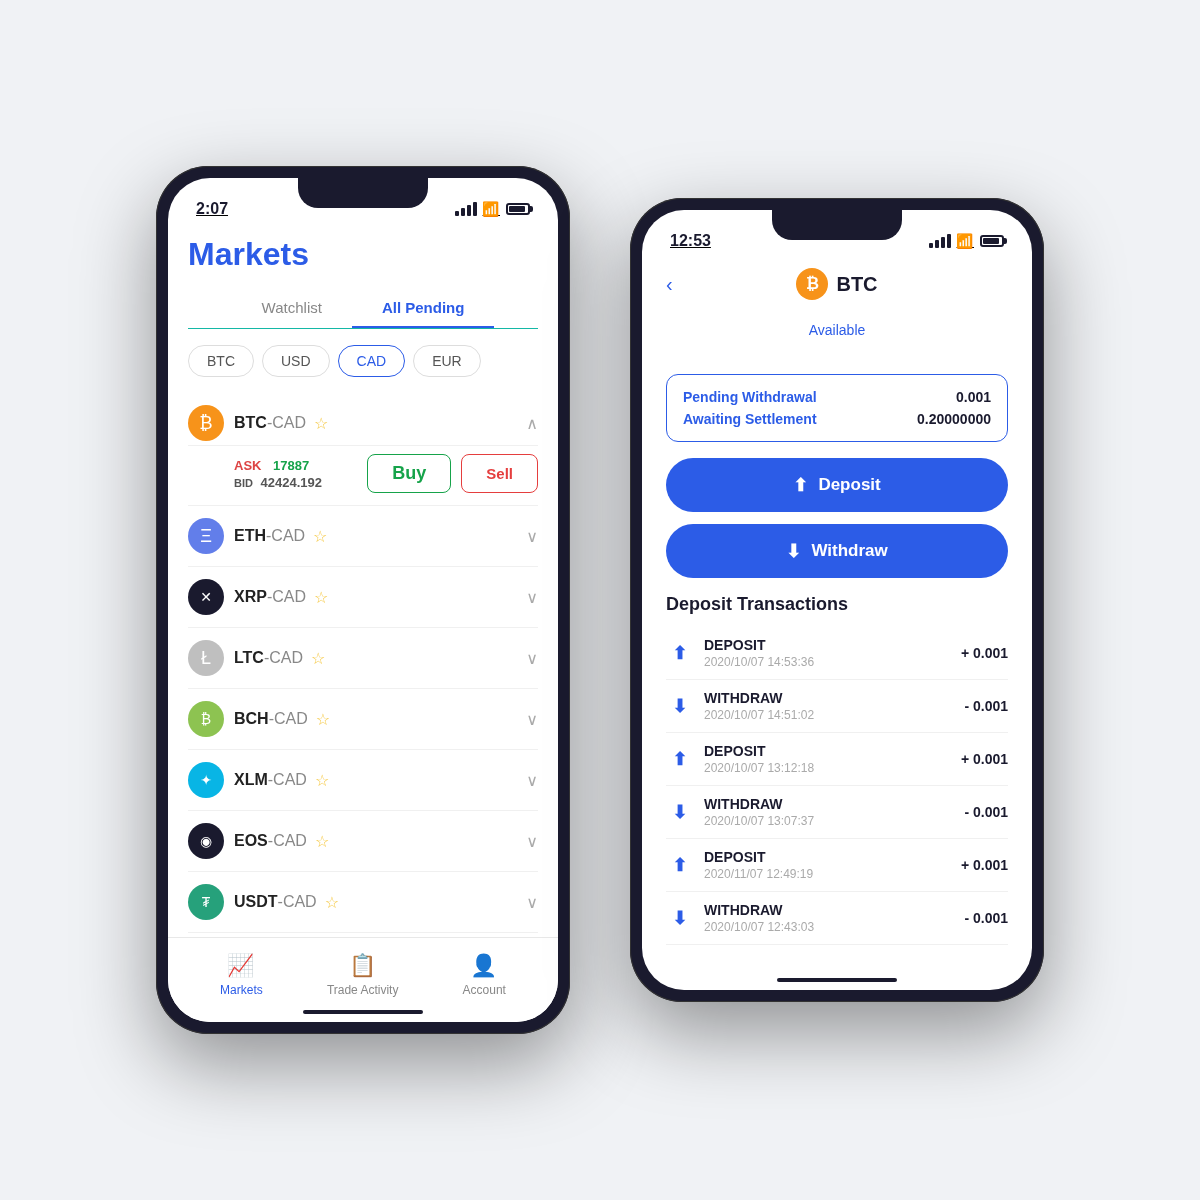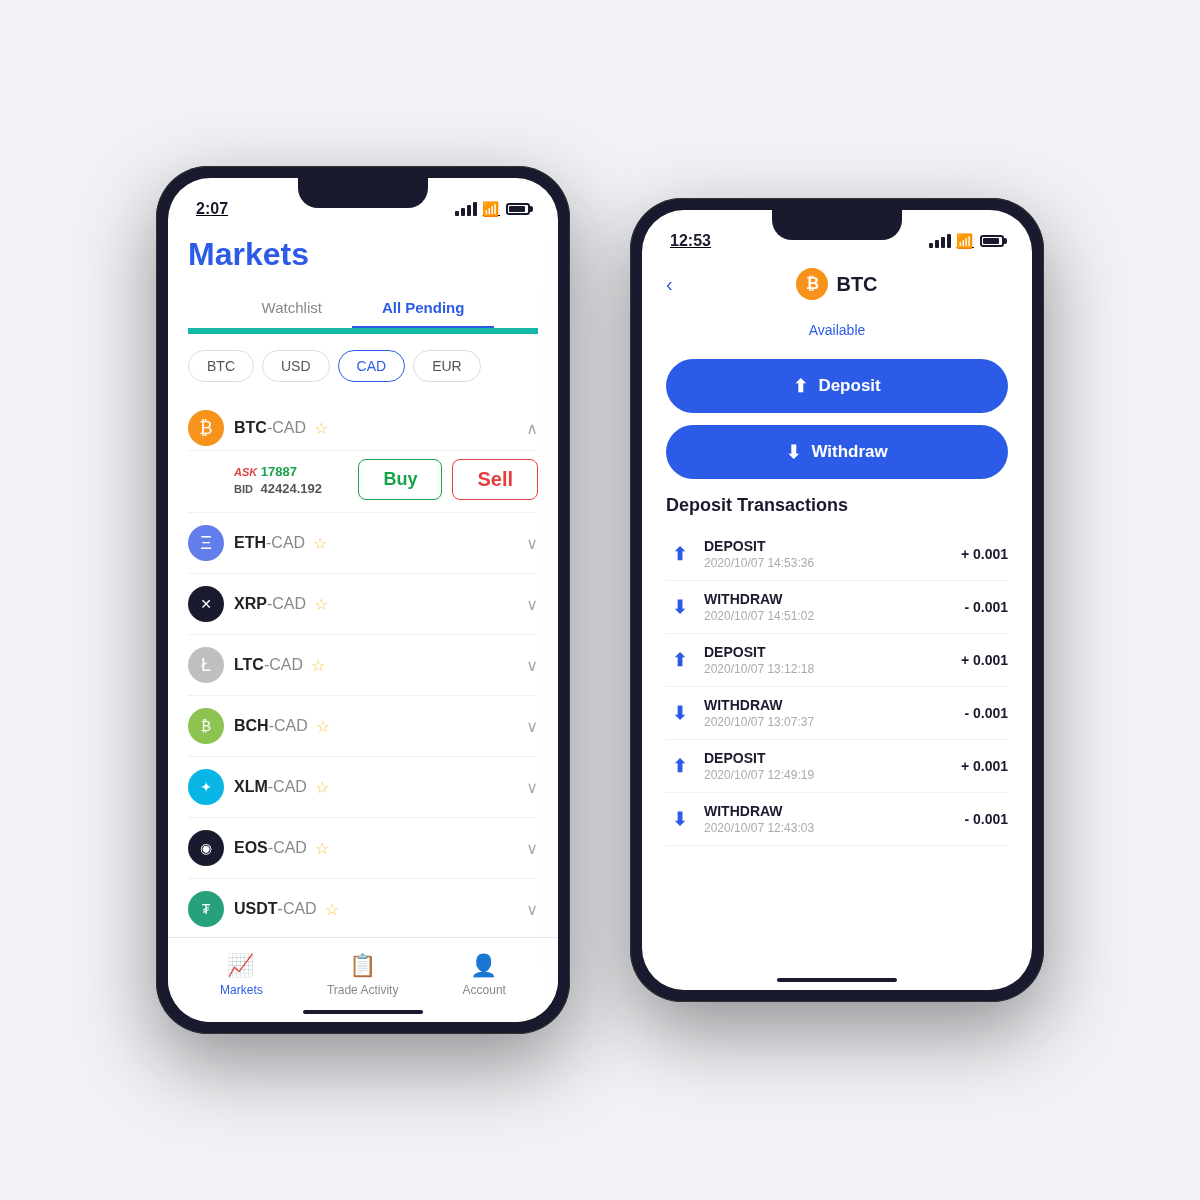--- a/index.html
+++ b/index.html
@@ -114,21 +114,21 @@
       font-size: 32px;
       font-weight: 800;
       color: #2c5ce7;
       margin: 10px 0 16px;
     }
     .tabs-row {
       display: flex;
       justify-content: center;
       gap: 0;
       margin-bottom: 16px;
-      border-bottom: 6px solid #14b8a6;
+      border-bottom: 1px solid #14b8a6;
     }
     .tab {
       padding: 10px 30px;
       font-size: 15px;
       color: #888;
       cursor: pointer;
       border-bottom: 2px solid transparent;
     }
     .tab.active {
       color: #2c5ce7;
@@ -194,21 +194,21 @@
       padding: 8px 0 12px;
       border-bottom: 1px solid #f0f0f0;
     }
     .ask-bid {
       display: flex;
       flex-direction: column;
       gap: 2px;
     }
     .ask-bid .ask { color: #16a34a; font-size: 13px; font-weight: 600; }
     .ask-bid .bid { color: #555; font-size: 13px; font-weight: 600; }
-    .ask-label { color: #d44; font-size: 11px; font-weight: 700; margin-right: 0; font-style: italic; }
+    .ask-label { color: #d44; font-size: 13px; font-weight: 700; margin-right: 8px; }
     .bid-label { color: #555; font-size: 11px; font-weight: 700; margin-right: 4px; }
     .trade-btns {
       display: flex;
       gap: 10px;
       margin-left: auto;
     }
     .btn-buy {
       border: 1.5px solid #16a34a;
       color: #16a34a;
       background: #fff;
@@ -217,21 +217,21 @@
       font-size: 18px;
       font-weight: 600;
       cursor: pointer;
     }
     .btn-sell {
       border: 1.5px solid #e53e3e;
       color: #e53e3e;
       background: #fff;
       padding: 8px 24px;
       border-radius: 8px;
-      font-size: 20px;
+      font-size: 15px;
       font-weight: 600;
       cursor: pointer;
     }
 
     
     .bottom-nav {
       position: absolute;
       bottom: 0;
       left: 0;
       right: 0;
@@ -297,21 +297,21 @@
       font-size: 16px;
       font-weight: 700;
       margin-right: 8px;
     }
     .btc-header-title { font-size: 20px; font-weight: 700; color: #1a1a2e; }
 
     .btc-balance-section {
       text-align: center;
       padding: 12px 24px 16px;
     }
-    .available-label { font-size: 14px; color: #2c5ce7; margin-bottom: 5px; }
+    .available-label { font-size: 14px; color: #2c5ce7; margin-bottom: 20px; }
     .balance-amount { font-size: 30px; font-weight: 800; color: #1a1a2e; }
 
     .pending-box {
       margin: 0 24px 16px;
       border: 1.5px solid #2c5ce7;
       border-radius: 12px;
       padding: 14px 16px;
     }
     .pending-row {
       display: flex;
@@ -550,20 +550,30 @@
       <div class="btc-header">
         <span class="back-btn">‹</span>
         <div class="btc-header-icon">₿</div>
         <span class="btc-header-title">BTC</span>
       </div>
 
       <div class="btc-balance-section">
         <div class="available-label">Available</div>
       </div>
 
+      <div class="pending-box">
+        <div class="pending-row">
+          <span class="label">Pending Withdrawal</span>
+          <span class="value">0.001</span>
+        </div>
+        <div class="pending-row">
+          <span class="label">Awaiting Settlement</span>
+          <span class="value">0.20000000</span>
+        </div>
+      </div>
 
       <div class="action-btns">
         <button class="btn-deposit">
           <span class="btn-icon">⬆</span>
           <span>Deposit</span>
         </button>
         <button class="btn-withdraw">
           <span class="btn-icon">⬇</span>
           <span>Withdraw</span>
         </button>
@@ -602,21 +612,21 @@
       <div class="tx-info">
         <div class="tx-type">WITHDRAW</div>
         <div class="tx-date">2020/10/07 13:07:37</div>
       </div>
       <div class="tx-amount negative">- 0.001</div>
     </div>
             <div class="tx-row">
       <div class="tx-icon">⬆</div>
       <div class="tx-info">
         <div class="tx-type">DEPOSIT</div>
-        <div class="tx-date">2020/10/07 12:49:19</div>
+        <div class="tx-date">2020/11/07 12:49:19</div>
       </div>
       <div class="tx-amount positive">+ 0.001</div>
     </div>
             <div class="tx-row">
       <div class="tx-icon">⬇</div>
       <div class="tx-info">
         <div class="tx-type">WITHDRAW</div>
         <div class="tx-date">2020/10/07 12:43:03</div>
       </div>
       <div class="tx-amount negative">- 0.001</div>

